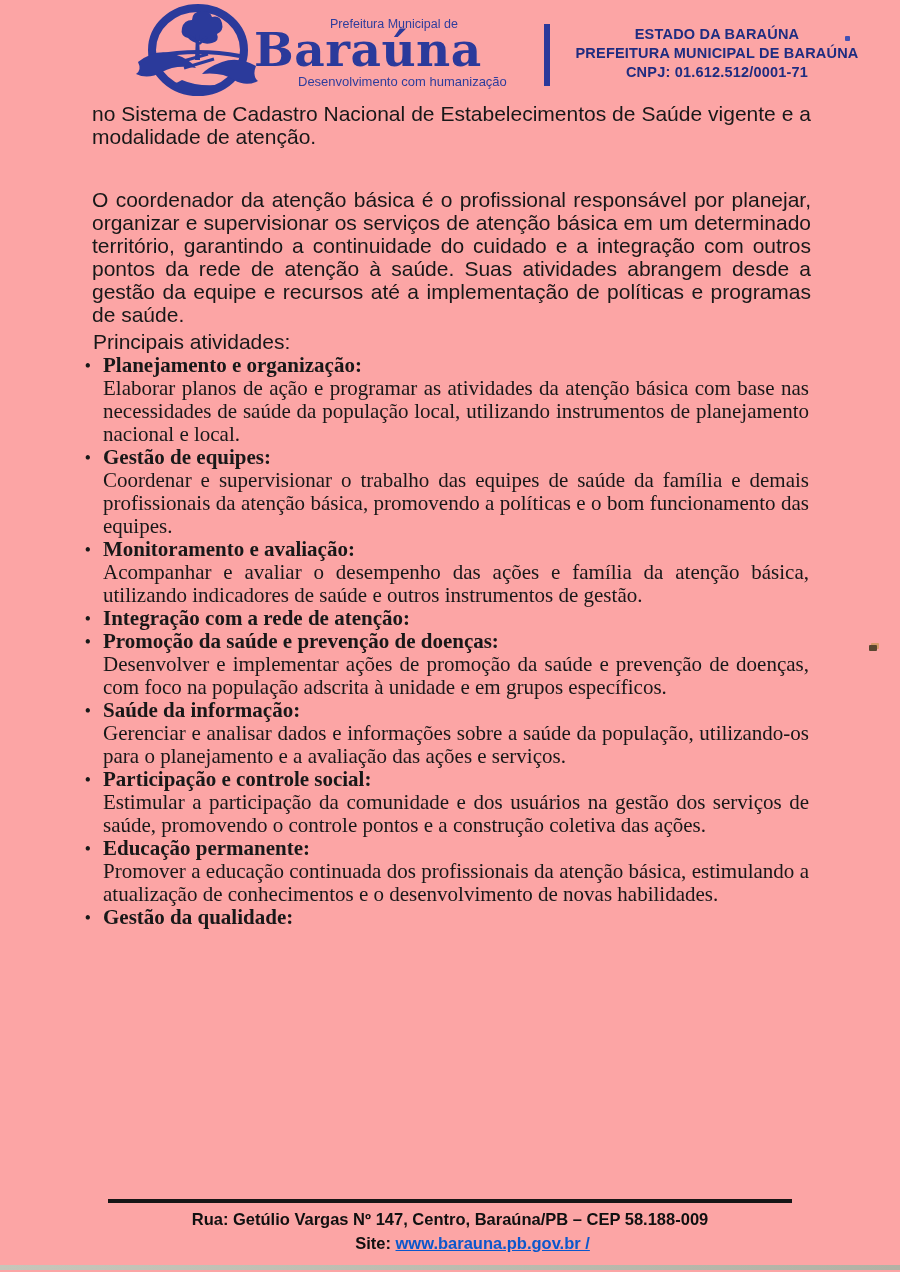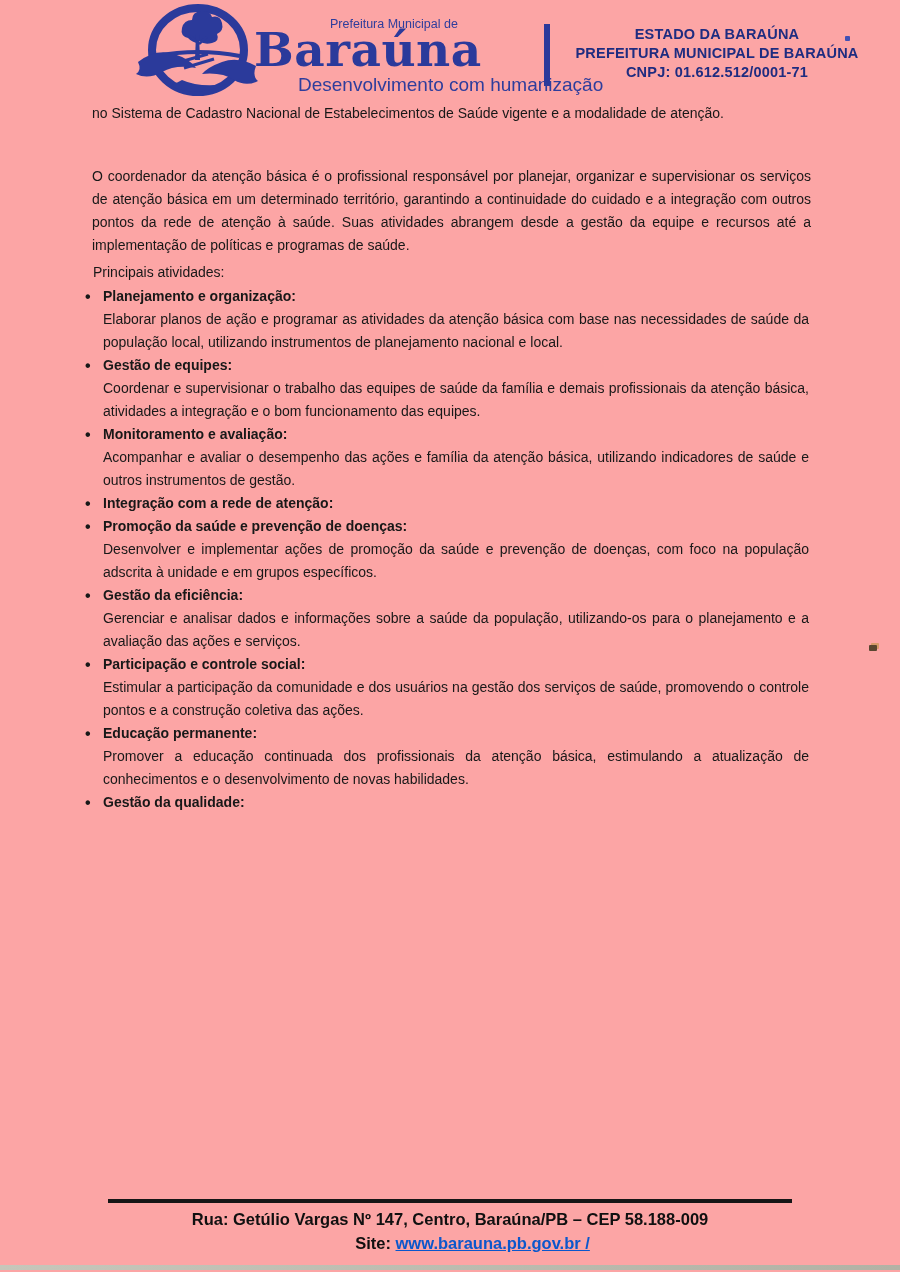--- a/index.html
+++ b/index.html
@@ -23,41 +23,41 @@
     position:absolute;top:13px;left:76px;
     font-size:12.5px;color:#2e3d9c;white-space:nowrap;
   }
   .city-name{
     position:absolute;top:22px;left:0;
     font-family:"DejaVu Serif",serif;font-weight:bold;
     font-size:47px;line-height:1;color:#2b3a9b;letter-spacing:0.5px;
   }
   .tagline{
     position:absolute;top:70px;left:44px;
-    font-size:19px;color:#2e3d9c;white-space:nowrap;
+    font-size:13px;color:#2e3d9c;white-space:nowrap;
   }
   .hdr-divider{
     width:6px;height:62px;background:#2b3a9b;
     margin:20px 12px 0 22px;flex:0 0 auto;
   }
   .gov-block{
     margin-top:21px;width:310px;text-align:center;
     color:#1e2c80;font-weight:bold;
     font-size:14.5px;line-height:19px;letter-spacing:0.2px;
     flex:0 0 auto;
   }
   
   .doc-body{
     position:absolute;top:102px;left:92px;width:719px;
-    font-size:14px;line-height:23px;
+    font-size:21px;line-height:23px;
   }
   .para{margin:0;text-align:justify;}
   .para-2{margin-top:40px;}
   .list-intro{margin:4px 0 0 1px;}
-  .activities{list-style:none;margin:1px 2px 0 0;padding:0;}
+  .activities{list-style:none;margin:1px 2px 0 0;padding:0;font-family:Liberation Serif, serif;}
   .activities li{position:relative;padding-left:11px;}
   .activities li::before{
     content:"\2022";
     position:absolute;left:-7px;top:0;
     font-size:16px;font-weight:bold;
   }
   .b-title{font-weight:bold;}
   .b-text{text-align:justify;}
   
   .doc-footer{
@@ -121,35 +121,35 @@
     <p class="para">no Sistema de Cadastro Nacional de Estabelecimentos de Saúde vigente e a modalidade de atenção.</p>
     <p class="para para-2">O coordenador da atenção básica é o profissional responsável por planejar, organizar e supervisionar os serviços de atenção básica em um determinado território, garantindo a continuidade do cuidado e a integração com outros pontos da rede de atenção à saúde. Suas atividades abrangem desde a gestão da equipe e recursos até a implementação de políticas e programas de saúde.</p>
     <p class="list-intro">Principais atividades:</p>
     <ul class="activities" id="activities-list">
         <li>
           <div class="b-title">Planejamento e organização:</div>
           <div class="b-text">Elaborar planos de ação e programar as atividades da atenção básica com base nas necessidades de saúde da população local, utilizando instrumentos de planejamento nacional e local.</div>
         </li>
         <li>
           <div class="b-title">Gestão de equipes:</div>
-          <div class="b-text">Coordenar e supervisionar o trabalho das equipes de saúde da família e demais profissionais da atenção básica, atividades a integração e o bom funcionamento das equipes.</div>
+          <div class="b-text">Coordenar e supervisionar o trabalho das equipes de saúde da família e demais profissionais da atenção básica, promovendo a políticas e o bom funcionamento das equipes.</div>
         </li>
         <li>
           <div class="b-title">Monitoramento e avaliação:</div>
           <div class="b-text">Acompanhar e avaliar o desempenho das ações e família da atenção básica, utilizando indicadores de saúde e outros instrumentos de gestão.</div>
         </li>
         <li>
           <div class="b-title">Integração com a rede de atenção:</div>
         </li>
         <li>
           <div class="b-title">Promoção da saúde e prevenção de doenças:</div>
           <div class="b-text">Desenvolver e implementar ações de promoção da saúde e prevenção de doenças, com foco na população adscrita à unidade e em grupos específicos.</div>
         </li>
         <li>
-          <div class="b-title">Gestão da eficiência:</div>
+          <div class="b-title">Saúde da informação:</div>
           <div class="b-text">Gerenciar e analisar dados e informações sobre a saúde da população, utilizando-os para o planejamento e a avaliação das ações e serviços.</div>
         </li>
         <li>
           <div class="b-title">Participação e controle social:</div>
           <div class="b-text">Estimular a participação da comunidade e dos usuários na gestão dos serviços de saúde, promovendo o controle pontos e a construção coletiva das ações.</div>
         </li>
         <li>
           <div class="b-title">Educação permanente:</div>
           <div class="b-text">Promover a educação continuada dos profissionais da atenção básica, estimulando a atualização de conhecimentos e o desenvolvimento de novas habilidades.</div>
         </li>

